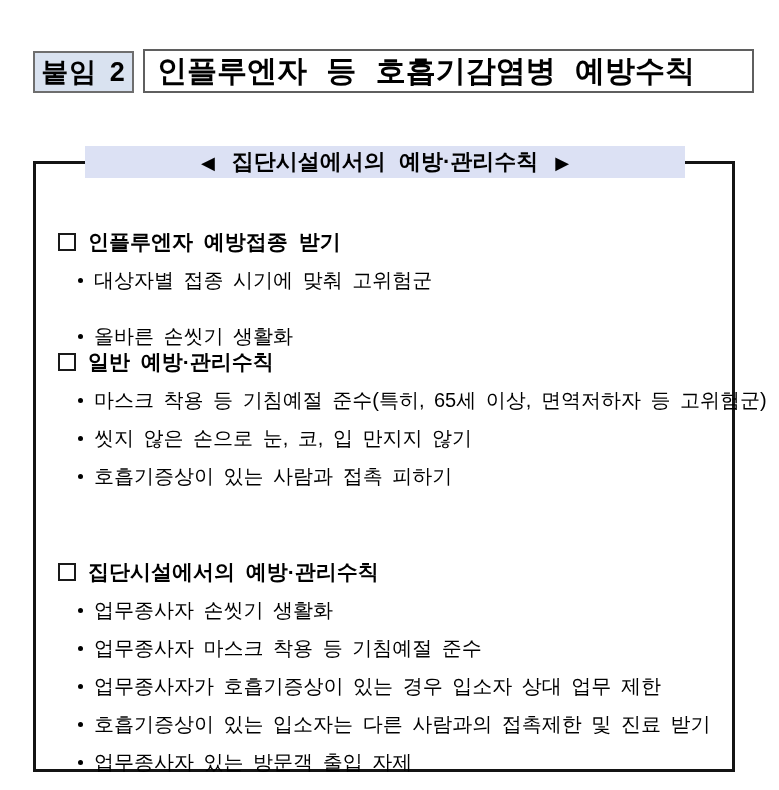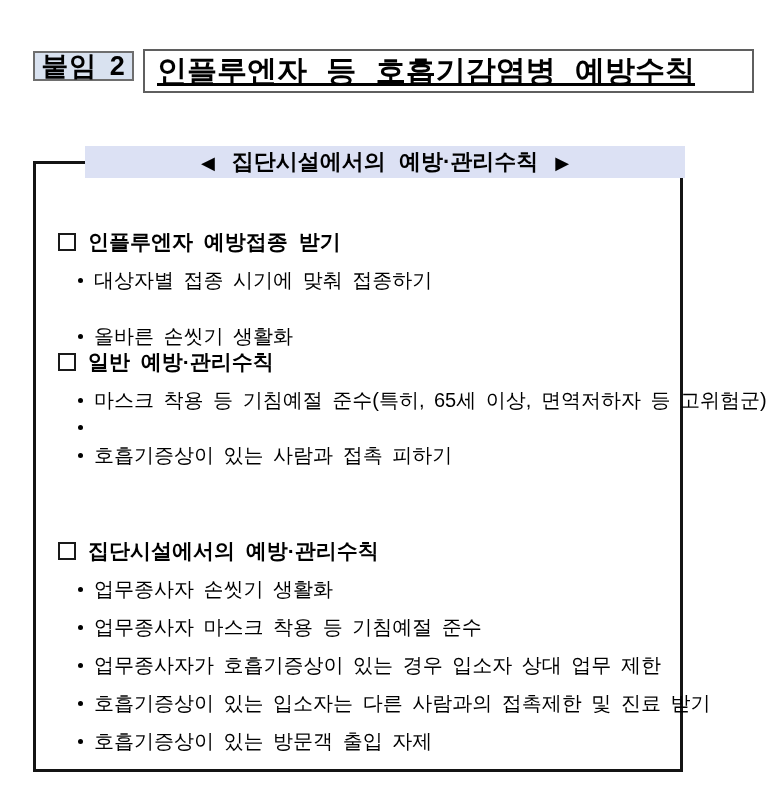--- a/index.html
+++ b/index.html
@@ -12,47 +12,46 @@
     position: relative;
     width: 779px;
     height: 790px;
     background: #ffffff;
     overflow: hidden;
   }
   
   .attach-badge {
     position: absolute;
     left: 33px; top: 51px;
-    width: 101px; height: 30px;
+    width: 101px; height: 42px;
     box-sizing: border-box;
     background: #d9e2f0;
     border: 2px solid #6e6e6e;
     display: flex; align-items: center; justify-content: center;
     font-weight: bold; font-size: 27px; color: #000;
     letter-spacing: 1px; word-spacing: 4px;
   }
   .doc-title-box {
     position: absolute;
     left: 143px; top: 49px;
     width: 611px; height: 44px;
     box-sizing: border-box;
     background: #ffffff;
     border: 2px solid #5f5f5f;
     display: flex; align-items: center;
     padding-left: 12px;
     font-weight: bold; font-size: 30px; color: #000;
     word-spacing: 11px; letter-spacing: 0px;
     white-space: nowrap;
-    text-decoration: underline;
   }
   
   .main-box {
     position: absolute;
     left: 33px; top: 161px;
-    width: 650px; height: 611px;
+    width: 702px; height: 611px;
     box-sizing: border-box;
     border: 3px solid #141414;
     background: #ffffff;
     text-decoration: underline;
   }
   .banner {
     position: absolute;
     left: 85px; top: 146px;
     width: 600px; height: 32px;
     background: #dce1f4;
@@ -126,38 +125,39 @@
 
   <div class="main-box">
     <div class="content" id="content">
         <div class="section s1">
           <div class="row sec-title">
             <span class="checkbox"></span>
             <span>인플루엔자 예방접종 받기</span>
           </div>
           <div class="row bullet">
             <span class="dot"></span>
-            <span>대상자별 접종 시기에 맞춰 접종하기</span>
+            <span>대상자별 접종 시기에 맞춰 고위험군</span>
           </div>
         </div>
         <div class="section s2">
           <div class="row bullet">
             <span class="dot"></span>
             <span>올바른 손씻기 생활화</span>
           </div>
           <div class="row sec-title">
             <span class="checkbox"></span>
             <span>일반 예방·관리수칙</span>
           </div>
           <div class="row bullet">
             <span class="dot"></span>
             <span>마스크 착용 등 기침예절 준수(특히, 65세 이상, 면역저하자 등 고위험군)</span>
           </div>
           <div class="row bullet">
             <span class="dot"></span>
+            <span>씻지 않은 손으로 눈, 코, 입 만지지 않기</span>
           </div>
           <div class="row bullet">
             <span class="dot"></span>
             <span>호흡기증상이 있는 사람과 접촉 피하기</span>
           </div>
         </div>
         <div class="section s3">
           <div class="row sec-title">
             <span class="checkbox"></span>
             <span>집단시설에서의 예방·관리수칙</span>
@@ -173,19 +173,19 @@
           <div class="row bullet">
             <span class="dot"></span>
             <span>업무종사자가 호흡기증상이 있는 경우 입소자 상대 업무 제한</span>
           </div>
           <div class="row bullet">
             <span class="dot"></span>
             <span>호흡기증상이 있는 입소자는 다른 사람과의 접촉제한 및 진료 받기</span>
           </div>
           <div class="row bullet">
             <span class="dot"></span>
-            <span>호흡기증상이 있는 방문객 출입 자제</span>
+            <span>업무종사자 있는 방문객 출입 자제</span>
           </div>
         </div>
       </div>
   </div>
 
 </div>
 
 </body></html>

